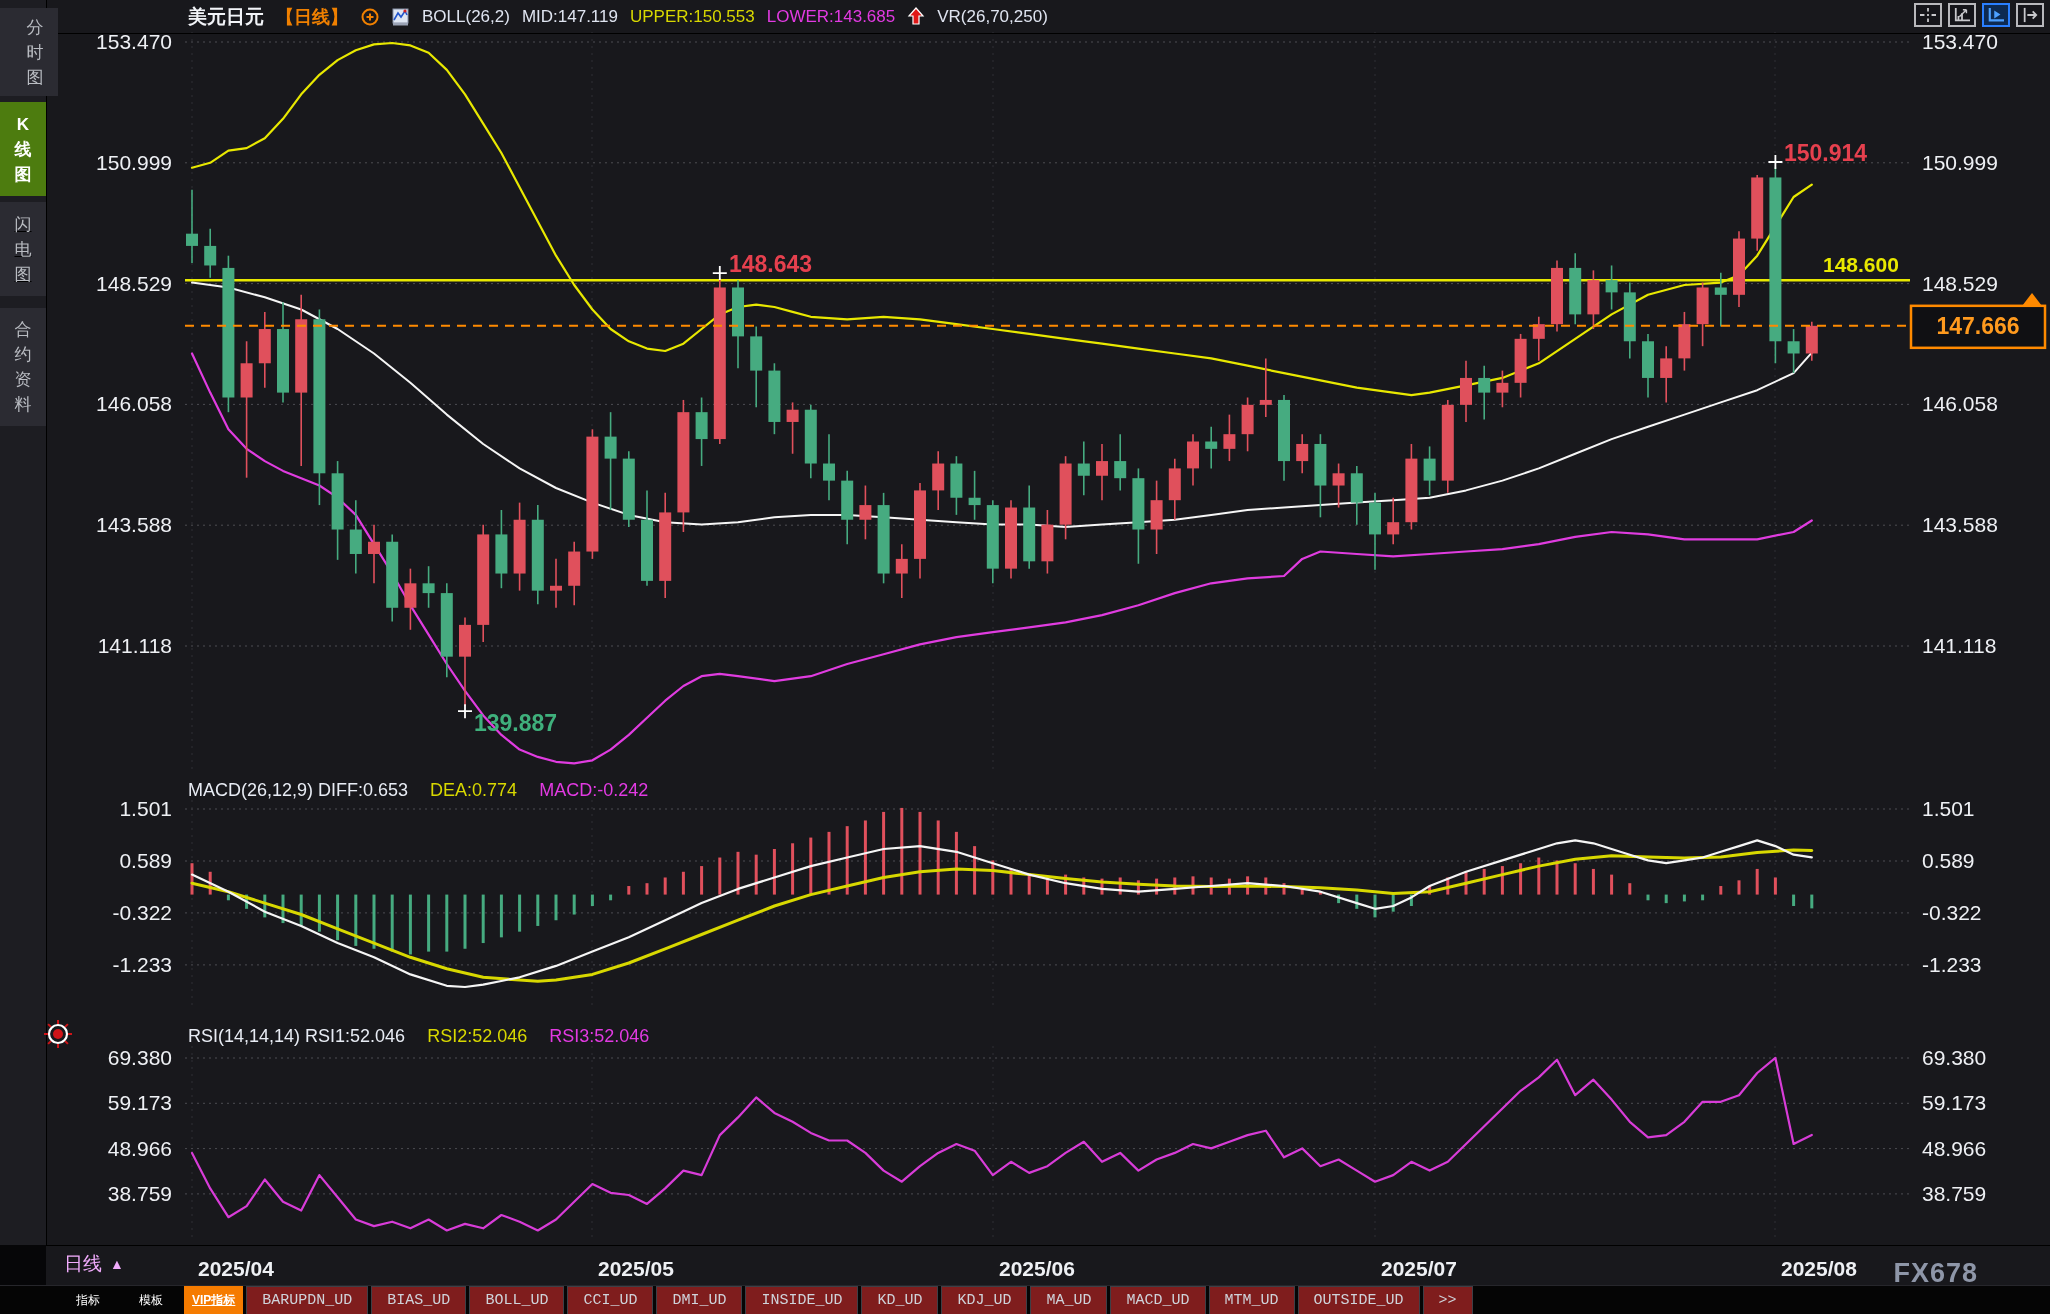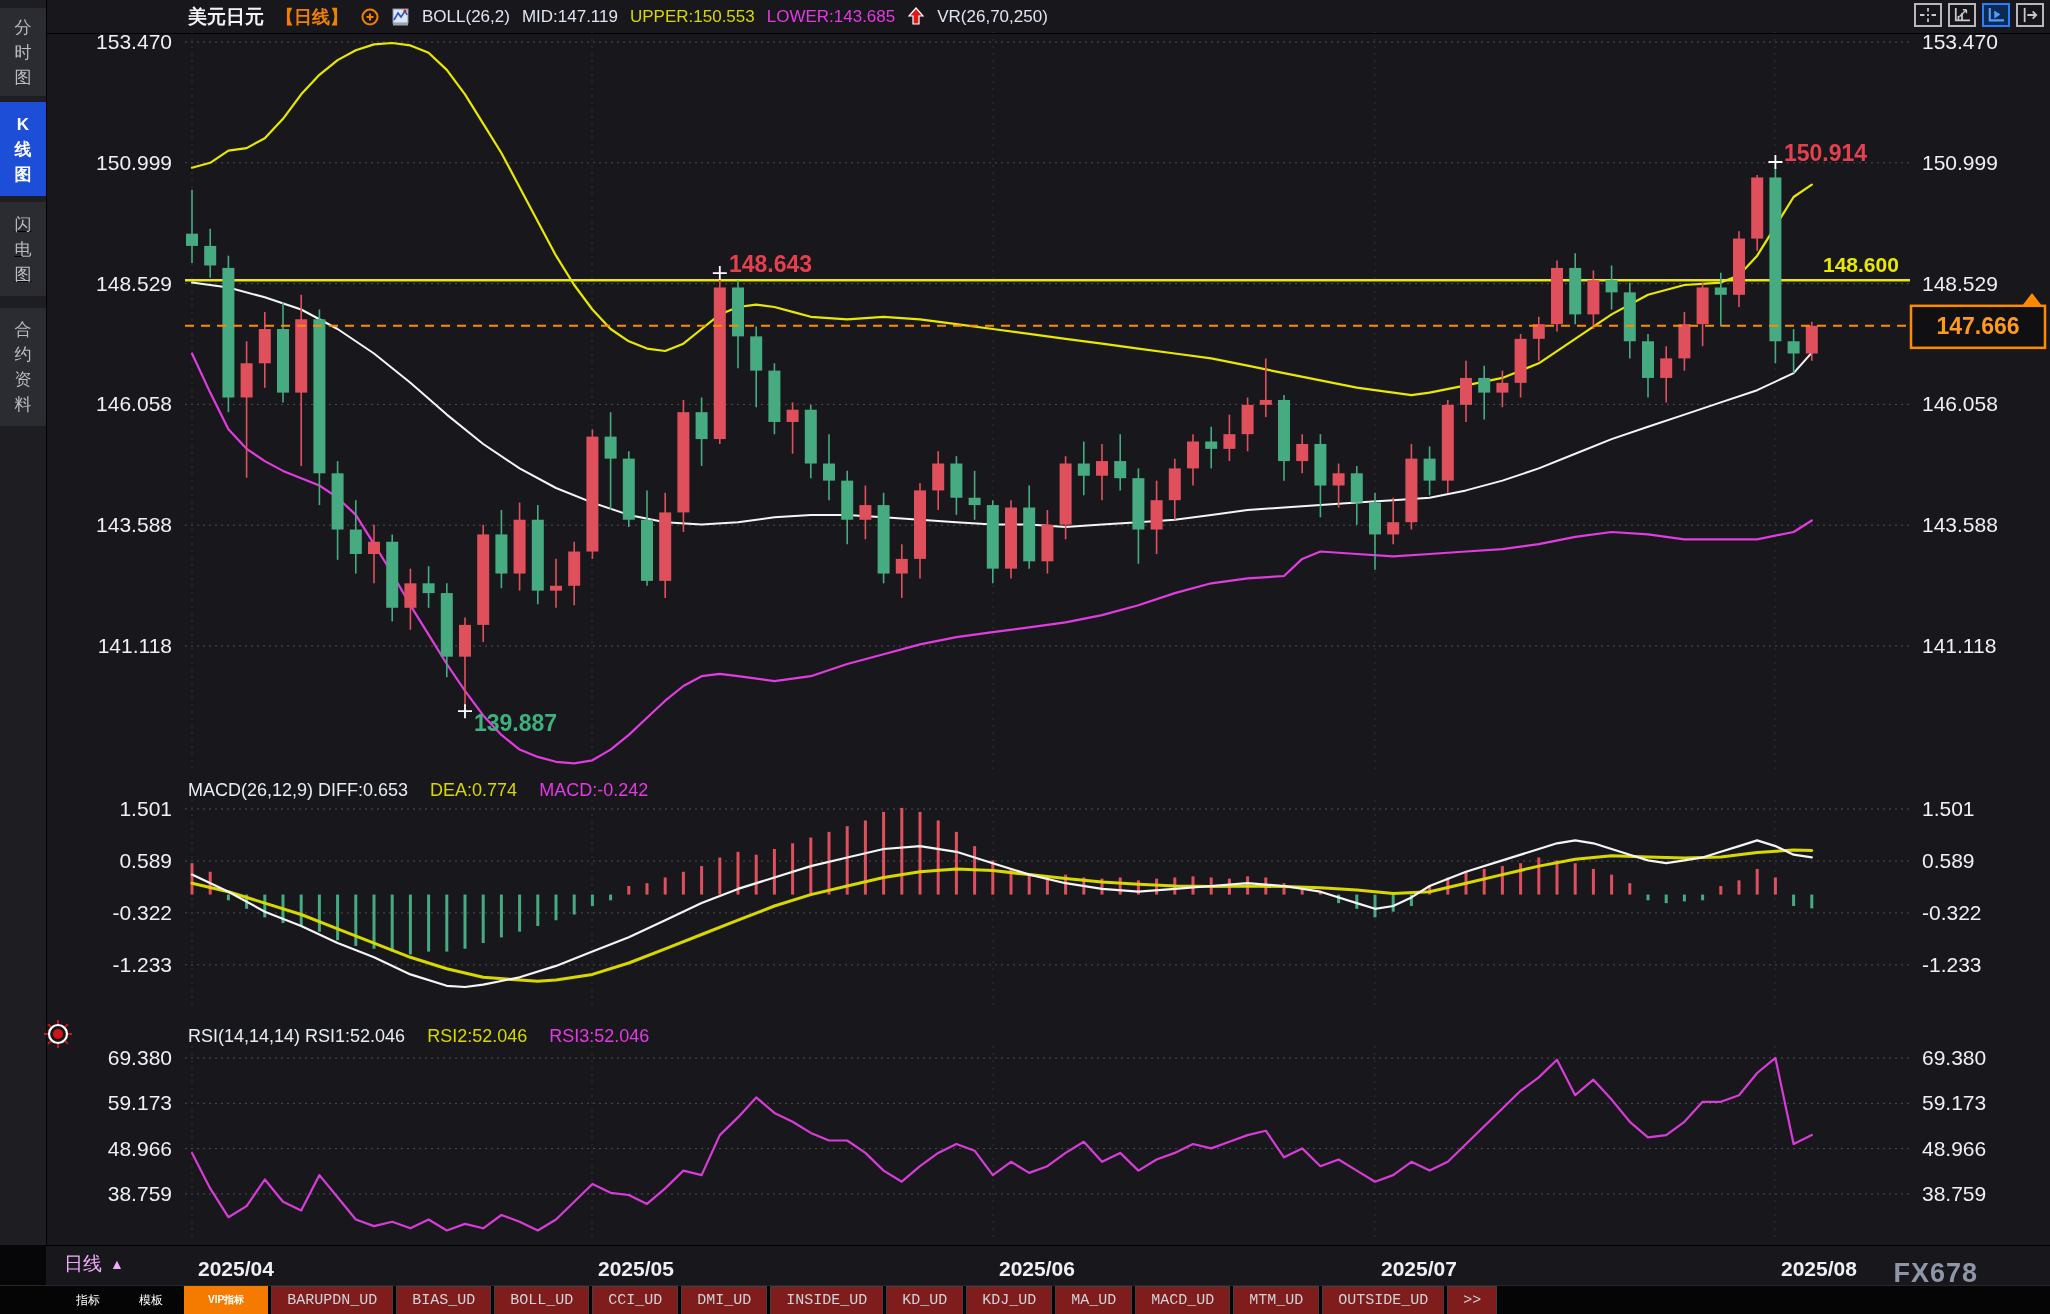--- a/index.html
+++ b/index.html
@@ -15,36 +15,36 @@
   .c-magenta{color:#e23ae2;font-size:17px;}
   .hicon{display:inline-flex;align-items:center;}
   .tr-icons{position:absolute;right:6px;top:3px;display:flex;gap:6px;}
   .tr-btn{width:28px;height:24px;background:#15151a;border:2px solid #b8b8bc;display:flex;
           align-items:center;justify-content:center;box-sizing:border-box;}
   .tr-btn.active{border-color:#2a7fff;background:#0d2a52;}
   
   .sidebar{position:absolute;left:0;top:0;width:46px;height:1245px;background:#1d1d22;border-right:1px solid #000;}
   .side-item{position:absolute;left:0;width:46px;background:#2b2b32;display:flex;align-items:center;justify-content:center;cursor:pointer;}
   .side-item .vtxt{width:19px;word-break:break-all;text-align:center;font-size:17px;line-height:25px;color:#b9bcc2;}
-  .side-item.active{background:#1d4ed8;}
+  .side-item.active{background:#4d7c0f;}
   .side-item.active .vtxt{color:#fff;font-weight:bold;}
   .corner{position:absolute;left:0;top:1245px;width:46px;height:69px;background:#060608;}
   
   .xrow{position:absolute;left:46px;top:1245px;right:0;height:40px;border-top:1px solid #000;}
   .period-sel{position:absolute;left:64px;top:1251px;display:flex;align-items:center;gap:8px;
               color:#f0abfc;font-size:19px;font-weight:normal;cursor:pointer;}
   .period-sel .tri{font-size:14px;}
   .watermark{position:absolute;right:72px;top:1258px;color:#8e96a8;font-size:27px;font-weight:bold;letter-spacing:1px;}
   .tabbar{position:absolute;left:0;bottom:0;width:100%;height:29px;background:#050505;display:flex;
           align-items:stretch;padding-left:58px;box-sizing:border-box;border-top:1px solid #26262b;}
   .tab{display:flex;align-items:center;padding:0 15px;margin-right:3px;font-size:15px;color:#cfd3da;
        font-family:"Liberation Mono",monospace;background:#7f1d1d;border:1px solid #3f3f46;border-bottom:none;
        box-sizing:border-box;cursor:pointer;white-space:nowrap;}
   .tab.cn{font-family:"Liberation Sans",sans-serif;font-size:12px;color:#fff;background:transparent;border:none;padding:0 18px;}
-  .tab.active{font-family:"Liberation Sans",sans-serif;font-size:10px;background:#f57b00;border:none;color:#fff;font-weight:bold;padding:0 24px;}
+  .tab.active{font-family:"Liberation Sans",sans-serif;font-size:12px;background:#f57b00;border:none;color:#fff;font-weight:bold;padding:0 8px;text-decoration:underline;}
   svg text{font-family:"Liberation Sans",sans-serif;}
   .alert-ico{position:absolute;left:43px;top:1019px;cursor:pointer;}
 </style>
 </head>
 <body>
 
 <div class="app">
 
   <svg id="chart-svg" width="2050" height="1314" viewBox="0 0 2050 1314" style="position:absolute;left:0;top:0;">
       <g>
@@ -490,21 +490,21 @@
     </div>
     <div class="tr-btn">
       <svg width="18" height="16" viewBox="0 0 20 18" stroke="#c8c8cc" stroke-width="2" fill="none">
           <path d="M4 1 V17"></path>
           <path d="M7 9 H17 M13 5 L17 9 L13 13"></path>
         </svg>
     </div>
   </div>
 
   <div class="sidebar">
-    <div class="side-item" style="top:8px;height:88px;">
+    <div class="side-item" style="top:8px;height:88px;padding-left:12px;">
       <div class="vtxt">分时图</div>
     </div>
     <div class="side-item active" style="top:102px;height:94px;">
       <div class="vtxt">K线图</div>
     </div>
     <div class="side-item" style="top:202px;height:94px;text-decoration:underline;">
       <div class="vtxt">闪电图</div>
     </div>
     <div class="side-item" style="top:308px;height:118px;">
       <div class="vtxt">合约资料</div>

